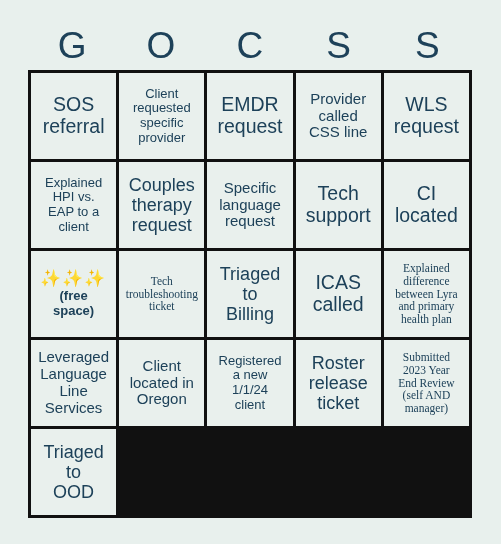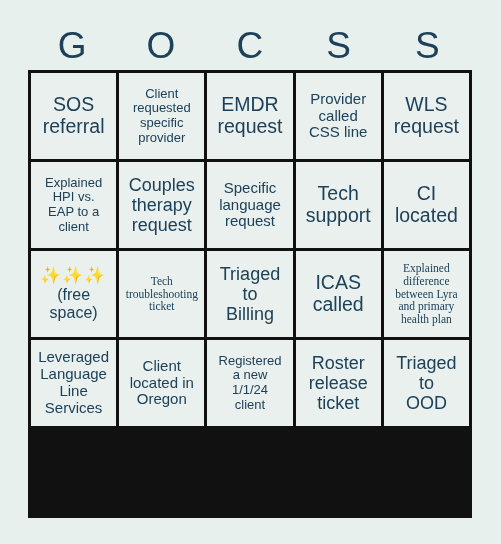--- a/index.html
+++ b/index.html
@@ -76,21 +76,21 @@
   .fs-md .txt { font-size: 15px; }
   .fs-sm .txt { font-size: 13px; }
   .fs-xs .txt { font-size: 11.5px; font-family: Liberation Serif, serif; }
   .free-space .sparkles {
     font-size: 17px;
     line-height: 1;
     letter-spacing: 1px;
     margin-bottom: 2px;
     color: #f5bf2a;
   }
-  .free-space .txt { font-size: 16px; }
+  .free-space .txt { font-size: 13px; font-weight: bold; }
 </style>
 </head>
 <body>
 
 <div id="card">
 
   <div id="header-row">
     <div class="header-letter">G</div>
     <div class="header-letter">O</div>
     <div class="header-letter">C</div>
@@ -187,20 +187,27 @@
         <span class="txt">Registered
 a new
 1/1/24
 client</span>
       </div>
       <div class="cell fs-lg">
         <span class="txt">Roster
 release
 ticket</span>
       </div>
+      <div class="cell fs-xs">
+        <span class="txt">Submitted
+2023 Year
+End Review
+(self AND
+manager)</span>
+      </div>
       <div class="cell fs-lg">
         <span class="txt">Triaged
 to
 OOD</span>
       </div>
     </div>
 
 </div>
 
 </body></html>

